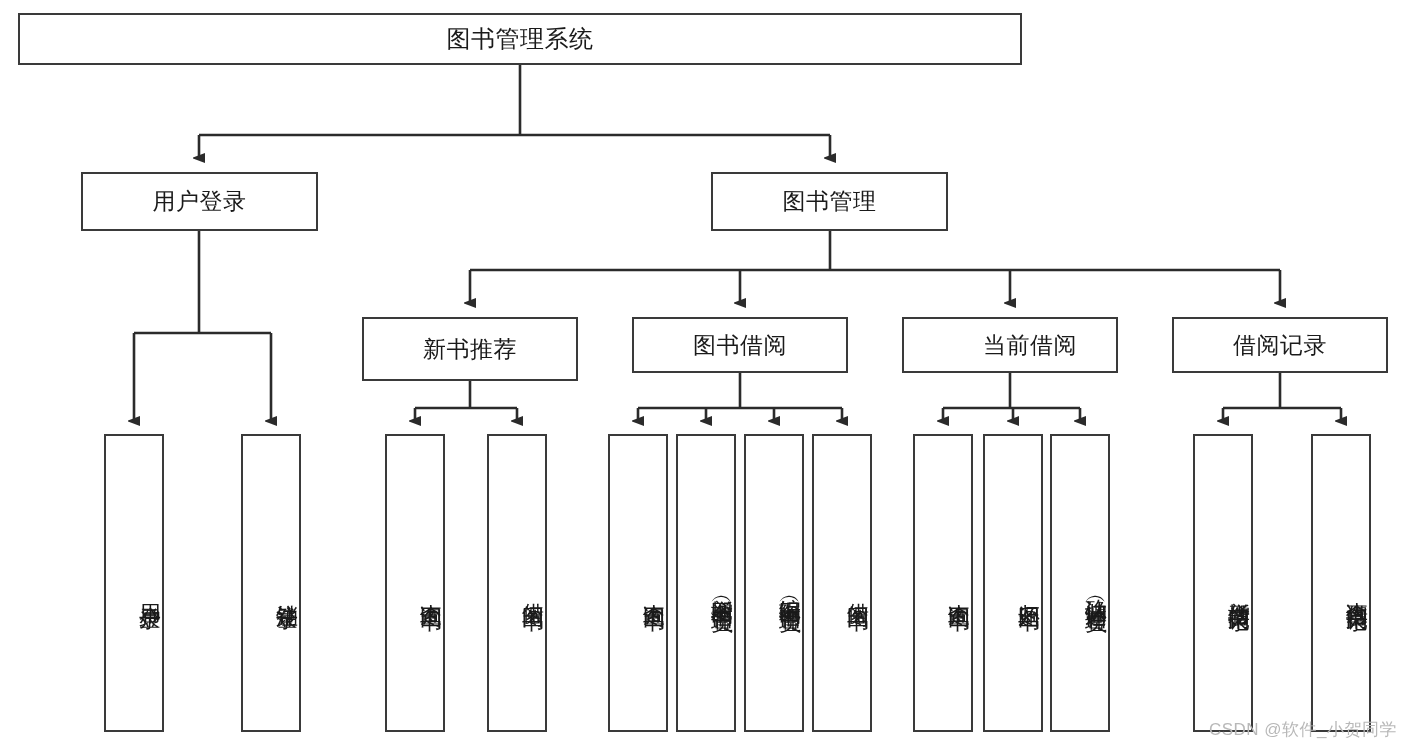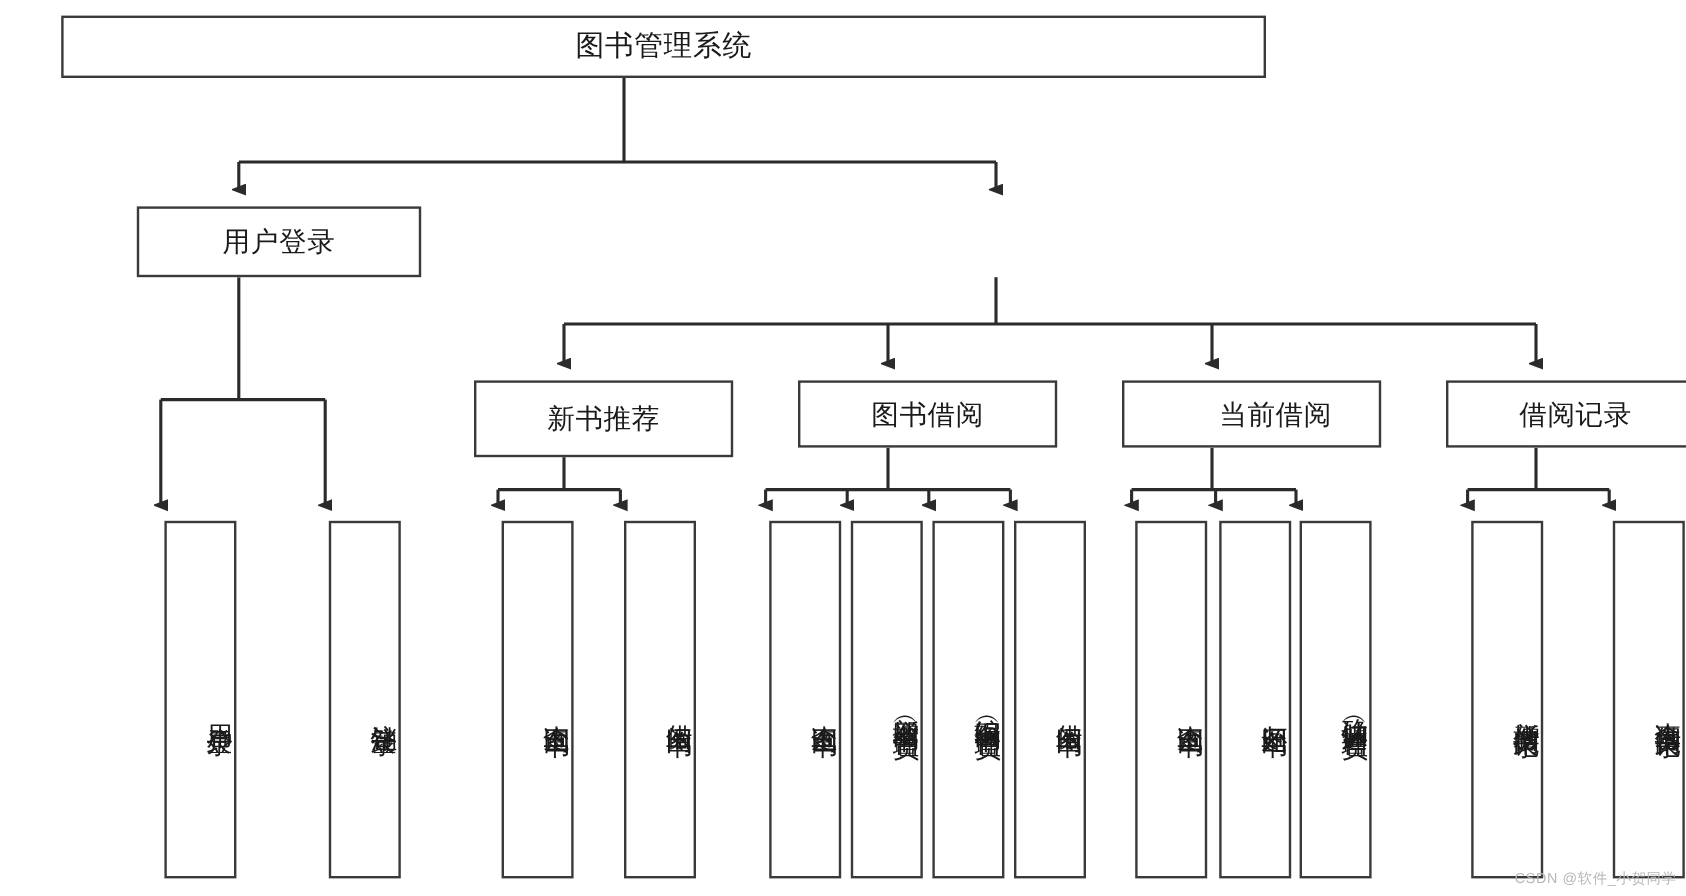--- a/index.html
+++ b/index.html
@@ -27,21 +27,20 @@
     position: absolute;
     box-sizing: border-box;
     border: 2px solid #3a3a3a;
     background: #ffffff;
     color: #1a1a1a;
     display: flex;
     align-items: center;
     justify-content: center;
     text-align: center;
     z-index: 2;
-    margin-left: 33px;
   }
   .node.h {
     font-size: 23px;
     line-height: 1.15;
     letter-spacing: 0.5px;
   }
   .node.root {
     font-size: 24px;
   }
   .node.v {
@@ -56,21 +55,21 @@
   }
   .node.v .vtext {
     writing-mode: vertical-rl;
     text-orientation: upright;
     white-space: nowrap;
   }
   .watermark {
     position: absolute;
     right: 8px;
     bottom: 6px;
-    font-size: 12px;
+    font-size: 17px;
     color: #b8b8b8;
     letter-spacing: 0.5px;
     z-index: 3;
     white-space: nowrap;
   }
 </style>
 </head>
 <body>
 
 <div id="canvas">
@@ -121,20 +120,21 @@
       <path d="M1280,373 L1280,408"></path>
       <path d="M1223,408 L1341,408"></path>
       <path d="M1223,408 L1223,421" marker-end="url(#arrow)"></path>
       <path d="M1341,408 L1341,421" marker-end="url(#arrow)"></path>
     </g>
   </svg>
 
   <div class="node h root" style="left:18px; top:13px; width:1004px; height:52px;">图书管理系统</div>
 
   <div class="node h" style="left:81px; top:172px; width:237px; height:59px;">用户登录</div>
+  <div class="node h" style="left:711px; top:172px; width:237px; height:59px;">图书管理</div>
 
   <div class="node h" style="left:362px; top:317px; width:216px; height:64px;">新书推荐</div>
   <div class="node h" style="left:632px; top:317px; width:216px; height:56px;">图书借阅</div>
   <div class="node h" style="left:902px; top:317px; width:216px; height:56px;padding-left:40px;">当前借阅</div>
   <div class="node h" style="left:1172px; top:317px; width:216px; height:56px;">借阅记录</div>
 
   <div class="node v" style="left:104px; top:434px; width:60px; height:298px;">
     <span class="vtext">用户登录</span>
   </div>
   <div class="node v" style="left:241px; top:434px; width:60px; height:298px;">

